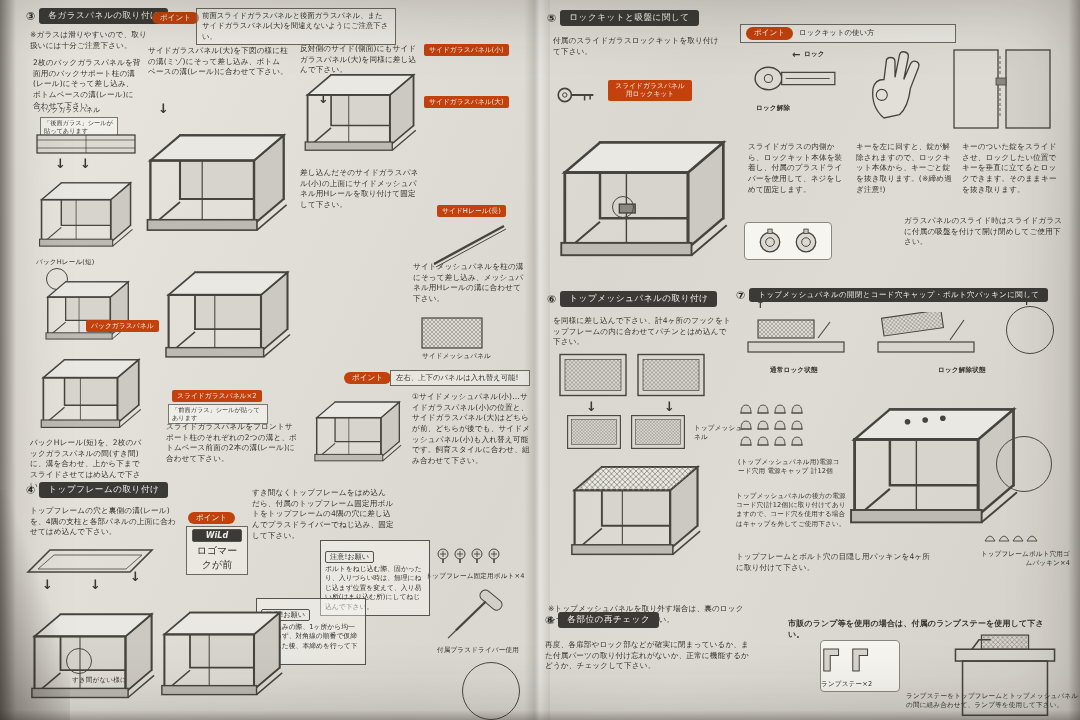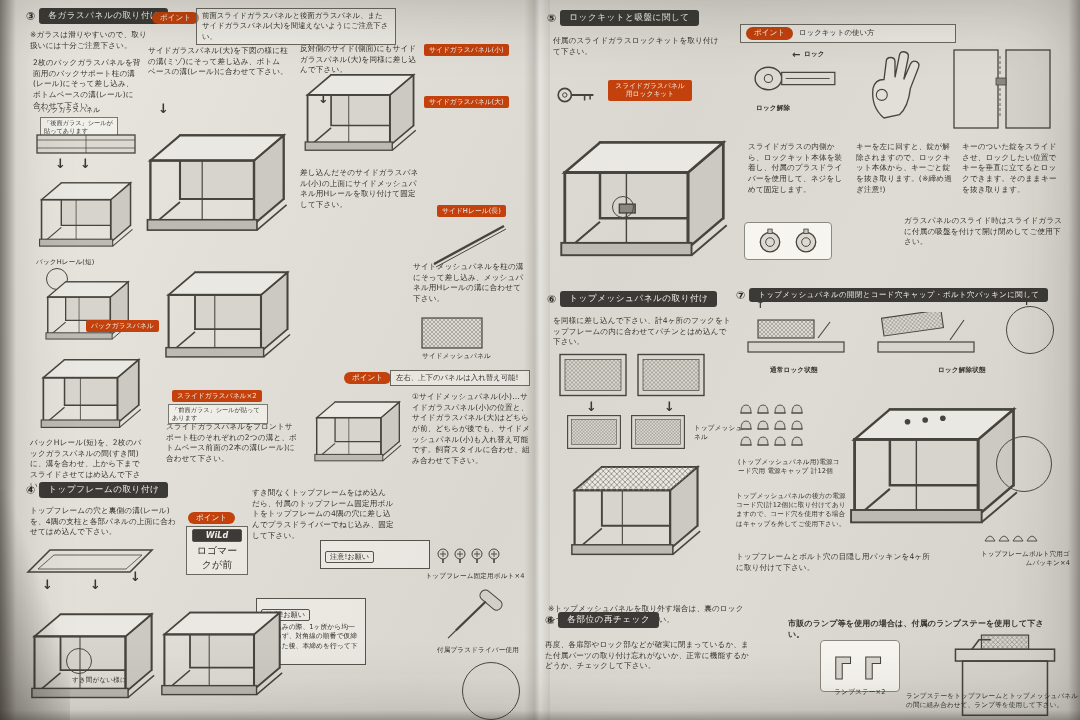--- a/index.html
+++ b/index.html
@@ -180,20 +180,21 @@
 </div>
 <div class="abs txt" style="left:30px;top:506px;width:152px">トップフレームの穴と裏側の溝(レール)を、4隅の支柱と各部パネルの上面に合わせてはめ込んで下さい。</div>
 <div class="abs pill" style="left:188px;top:512px">ポイント</div>
 <div class="abs pbox" style="left:186px;top:526px;width:62px;text-align:center">
   <div style="border:1px solid #55534c;background:#3b3a36;color:#f0eee8;font-size:8px;font-weight:bold;font-style:italic;border-radius:2px;margin-bottom:2px">WiLd</div>
   <div style="font-size:10px">ロゴマークが前</div>
 </div>
 <div class="abs txt" style="left:252px;top:488px;width:142px">すき間なくトップフレームをはめ込んだら、付属のトップフレーム固定用ボルトをトップフレームの4隅の穴に差し込んでプラスドライバーでねじ込み、固定して下さい。</div>
 <div class="abs cbox" style="left:320px;top:540px;width:110px">
   <span class="ct">注意!お願い</span>
+  <div class="cb">ボルトをねじ込む際、固かったり、入りづらい時は、無理にねじ込まず位置を変えて、入り易い所(はまり込む所)にしてねじ込んで下さい。</div>
 </div>
 <svg class="abs" style="left:436px;top:548px" width="66" height="18" viewBox="0 0 66 18">
   <use href="#bolt"></use>
     <use href="#bolt" transform="translate(17,0)"></use>
     <use href="#bolt" transform="translate(34,0)"></use>
     <use href="#bolt" transform="translate(51,0)"></use>
 </svg>
 <div class="abs txt sm" style="left:420px;top:572px;width:110px;text-align:center">トップフレーム固定用ボルト×4</div>
 <div class="abs cbox" style="left:256px;top:598px;width:110px">
   <span class="ct">注意!お願い</span>
@@ -341,21 +342,21 @@
 </svg>
 <div class="abs txt sm" style="left:976px;top:550px;width:94px;text-align:right">トップフレームボルト穴用ゴムパッキン×4</div>
 <div class="abs txt" style="left:736px;top:552px;width:200px">トップフレームとボルト穴の目隠し用パッキンを4ヶ所に取り付けて下さい。</div>
 
 <div class="abs sec" style="left:545px;top:612px">
   <span class="sec-num">⑧</span>
   <span class="sec-badge">各部位の再チェック</span>
 </div>
 <div class="abs txt" style="left:545px;top:640px;width:208px">再度、各扉部やロック部などが確実に閉まっているか、また付属パーツの取り付け忘れがないか、正常に機能するかどうか、チェックして下さい。</div>
 <div class="abs txt md b" style="left:788px;top:618px;width:268px">市販のランプ等を使用の場合は、付属のランプステーを使用して下さい。</div>
-<div class="abs whitebox" style="left:820px;top:640px;width:80px;height:52px;text-align:center;padding-top:12px">
+<div class="abs whitebox" style="left:820px;top:640px;width:80px;height:52px;padding-top:4px">
   <svg width="24" height="30" viewBox="0 0 26 30" style="display:inline-block">
       <use href="#bracket"></use>
     </svg>
   <svg width="24" height="30" viewBox="0 0 26 30" style="display:inline-block">
       <use href="#bracket"></use>
     </svg>
   <div class="txt sm" style="margin-top:1px">ランプステー×2</div>
 </div>
 <svg class="abs" style="left:946px;top:628px" width="118" height="92" viewBox="0 0 100 78">
   <rect x="8" y="18" width="84" height="10" fill="#d7d4cd" stroke="#46443e" stroke-width="1.3"></rect>

